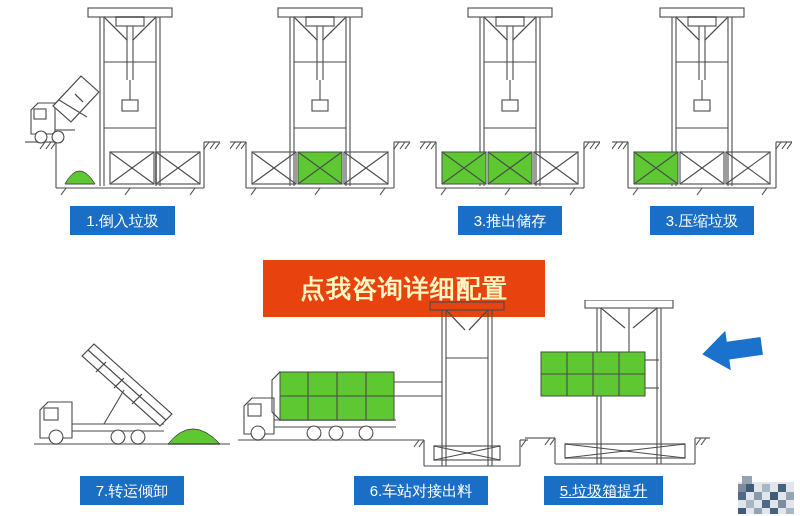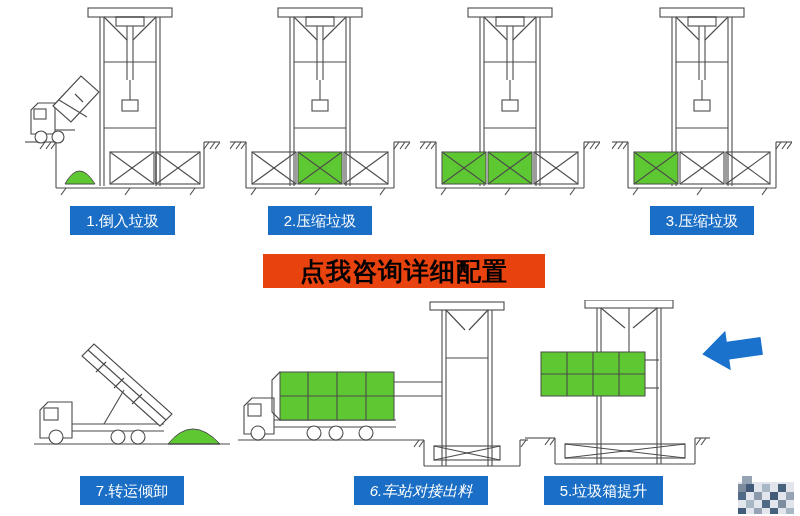--- a/index.html
+++ b/index.html
@@ -10,25 +10,25 @@
     --line:#4b4b4b;
   }
   *{margin:0;padding:0;box-sizing:border-box;}
   body{background:#fff;font-family:"Liberation Sans",sans-serif;}
   .stage{position:relative;width:800px;height:516px;background:#fff;overflow:hidden;}
   .panel{position:absolute;display:flex;flex-direction:column;align-items:center;}
   .step-label{
     margin-top:4px;background:var(--label_bg);color:#fff;font-size:15px;
     line-height:1;padding:7px 16px;white-space:nowrap;
   }
-  .shift-r{transform:translateX(38px);font-style:italic;}
-  .shift-l{transform:translateX(-14px);}
+  .shift-r{transform:translateX(38px);}
+  .shift-l{transform:translateX(-14px);text-decoration:underline;}
   .banner{
-    position:absolute;left:263px;top:254px;width:282px;height:34px;
-    background:var(--banner_bg);color:#000000;display:flex;align-items:center;
+    position:absolute;left:263px;top:260px;width:282px;height:57px;
+    background:var(--banner_bg);color:#fef9c3;display:flex;align-items:center;
     justify-content:center;font-size:25px;font-weight:bold;letter-spacing:1px;cursor:pointer;
   }
   .flow-arrow{position:absolute;left:700px;top:326px;transform:rotate(-8deg);}
   .watermark{position:absolute;right:6px;bottom:2px;opacity:.9;}
   
   .ln{stroke:var(--line);stroke-width:1.1;fill:none;}
   .wfill{fill:#fff;}
   .grn{fill:var(--green);stroke:var(--line);stroke-width:1;}
   .arw{fill:var(--arrow);}
 </style>
@@ -107,31 +107,31 @@
   </div>
 
   <div class="panel" style="left:230px;top:6px;width:180px">
     <svg width="180" height="196" viewBox="0 0 180 196">
       <use href="#gantry"></use>
       <use href="#pit"></use>
       <use href="#cbox" x="22" y="146"></use>
       <use href="#gbox" x="68" y="146"></use>
       <use href="#cbox" x="114" y="146"></use>
     </svg>
-    <div class="step-label">2.压缩垃圾</div>
   </div>
 
   <div class="panel" style="left:420px;top:6px;width:180px">
     <svg width="180" height="196" viewBox="0 0 180 196">
       <use href="#gantry"></use>
       <use href="#pit"></use>
       <use href="#gbox" x="22" y="146"></use>
       <use href="#gbox" x="68" y="146"></use>
       <use href="#cbox" x="114" y="146"></use>
     </svg>
+    <div class="step-label">3.推出储存</div>
   </div>
 
   <div class="panel" style="left:612px;top:6px;width:180px">
     <svg width="180" height="196" viewBox="0 0 180 196">
       <use href="#gantry"></use>
       <use href="#pit"></use>
       <use href="#gbox" x="22" y="146"></use>
       <use href="#cbox" x="68" y="146"></use>
       <use href="#cbox" x="114" y="146"></use>
     </svg>

